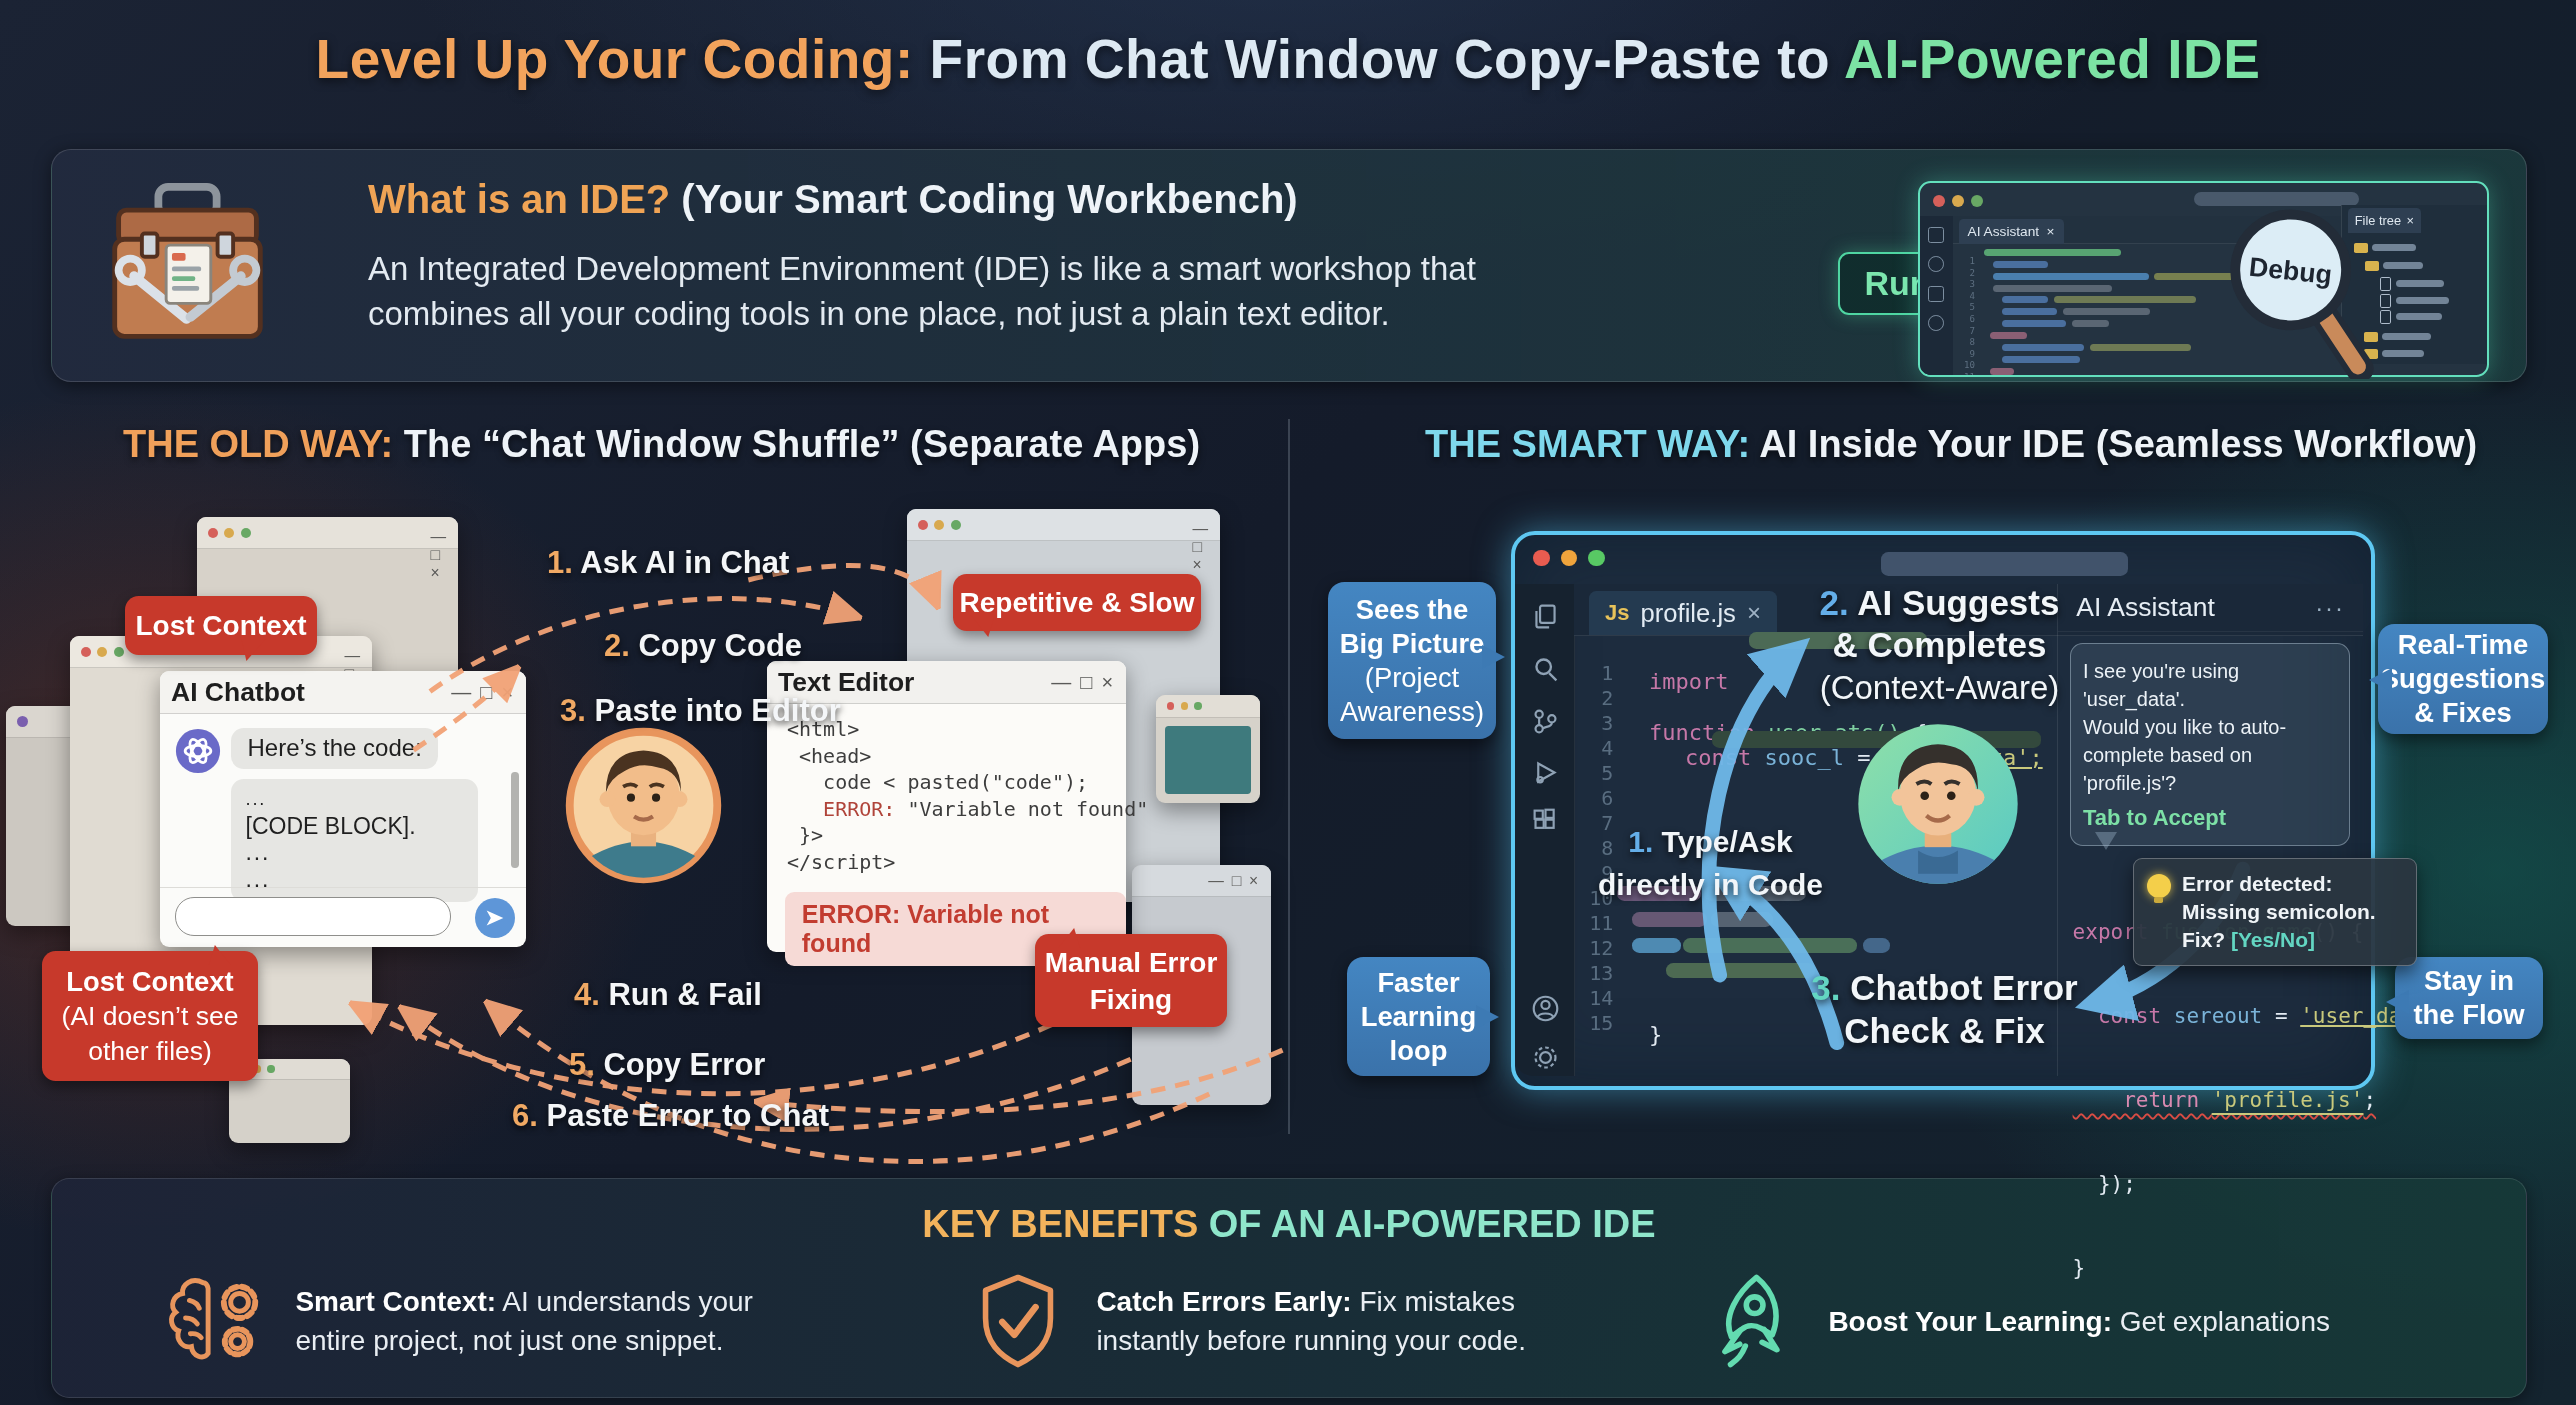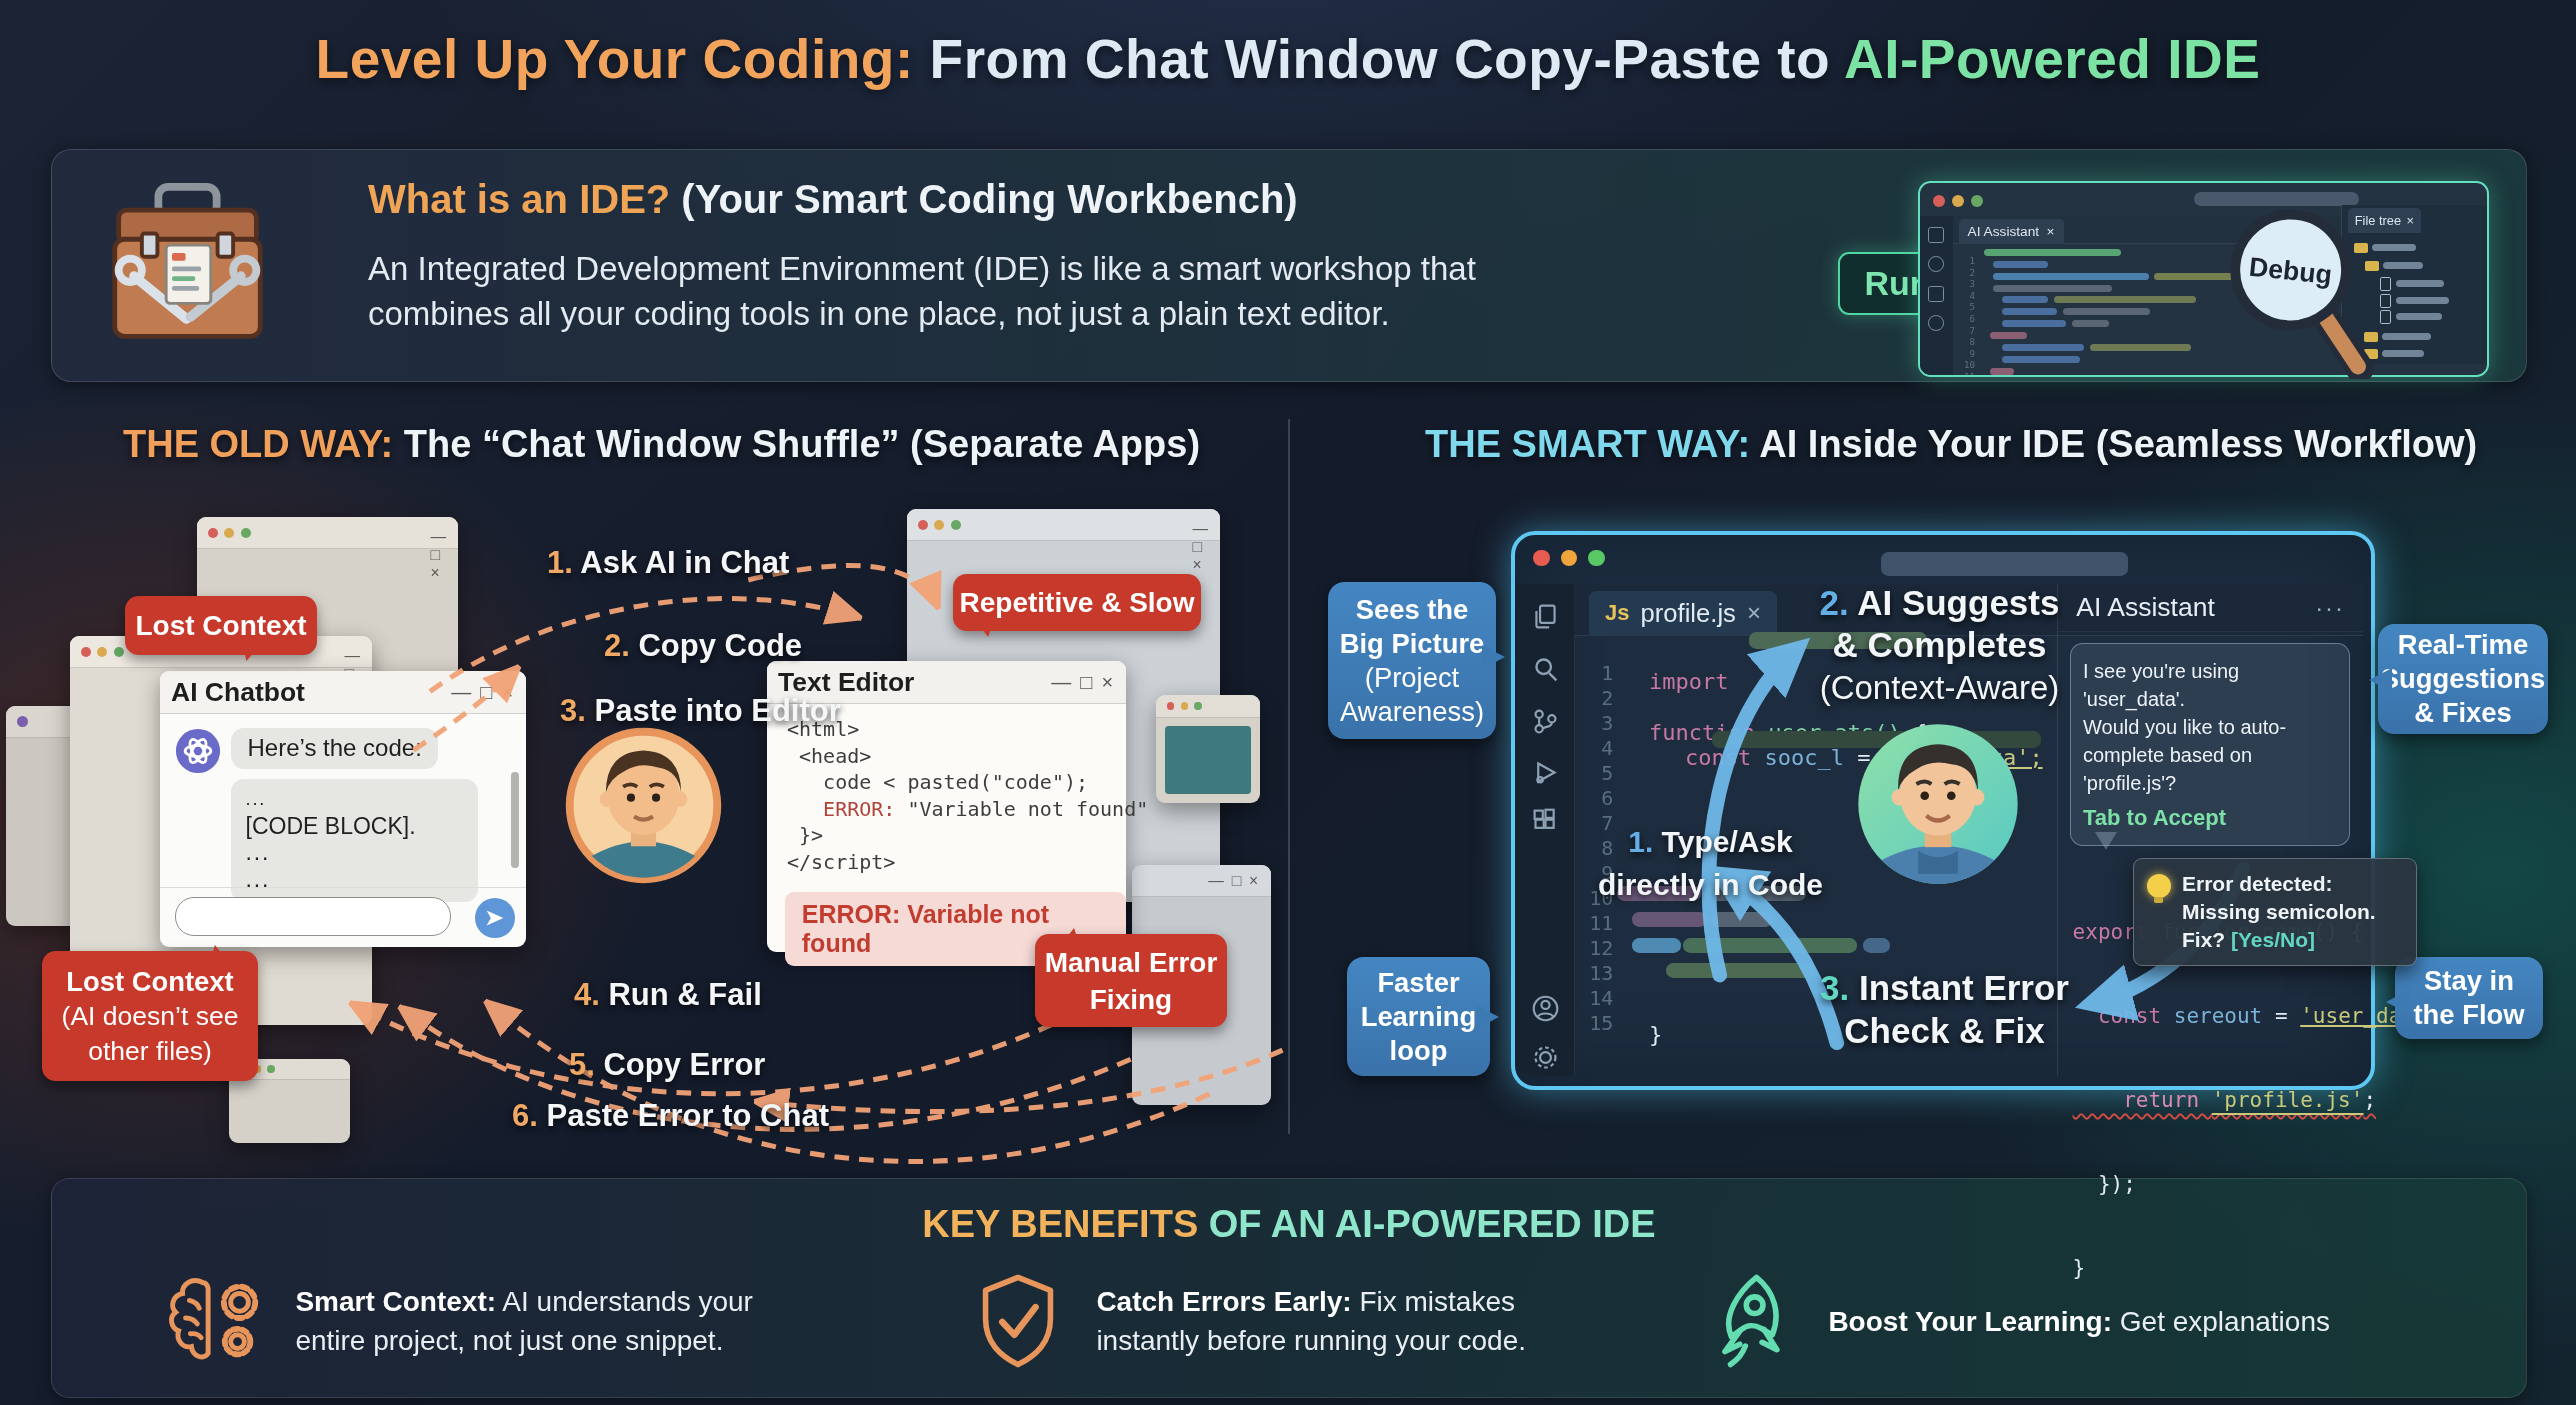--- a/index.html
+++ b/index.html
@@ -598,21 +598,21 @@
   <div class="sstep" style="left:1587px;top:820px;width:247px;font-size:30px;line-height:43px;">
     <span class="nb">1.</span><span> Type/Ask</span><br>
     <span>directly in Code</span>
   </div>
   <div class="sstep" style="left:1816px;top:582px;width:247px;font-size:35px;line-height:42px;">
     <span class="nb">2.</span><span> AI Suggests</span><br>
     <span>&amp; Completes</span><br>
     <span style="font-weight:normal;font-size:33px;">(Context-Aware)</span>
   </div>
   <div class="sstep" style="left:1798px;top:966px;width:293px;font-size:35px;line-height:43px;">
-    <span class="nt">3.</span><span> Instant Error</span><br>
+    <span class="nt">3.</span><span> Chatbot Error</span><br>
     <span>Check &amp; Fix</span>
   </div>
 
   <div class="abs popup">
     <span class="bulb"></span>
     <div>Error detected:</div>
     <div>Missing semicolon.</div>
     <div><span>Fix? </span><span class="yesno">[Yes/No]</span></div>
   </div>
 

